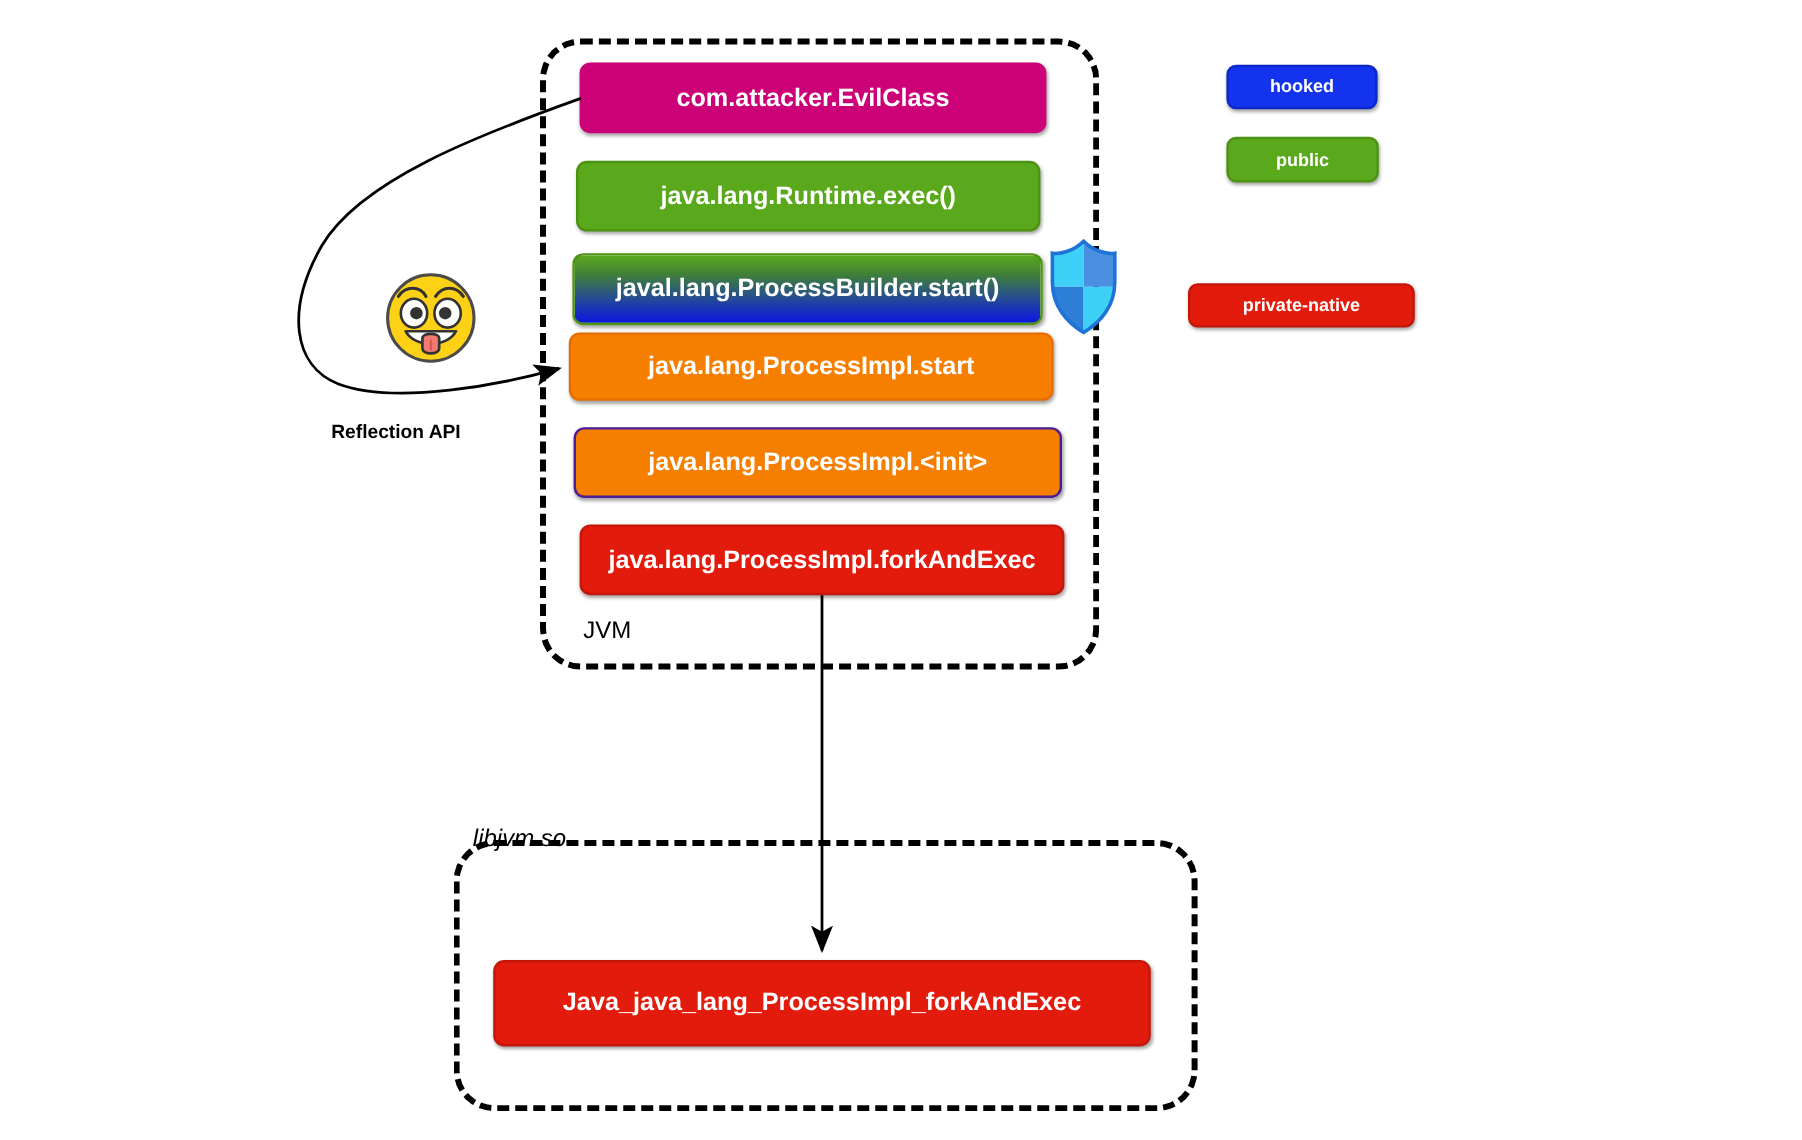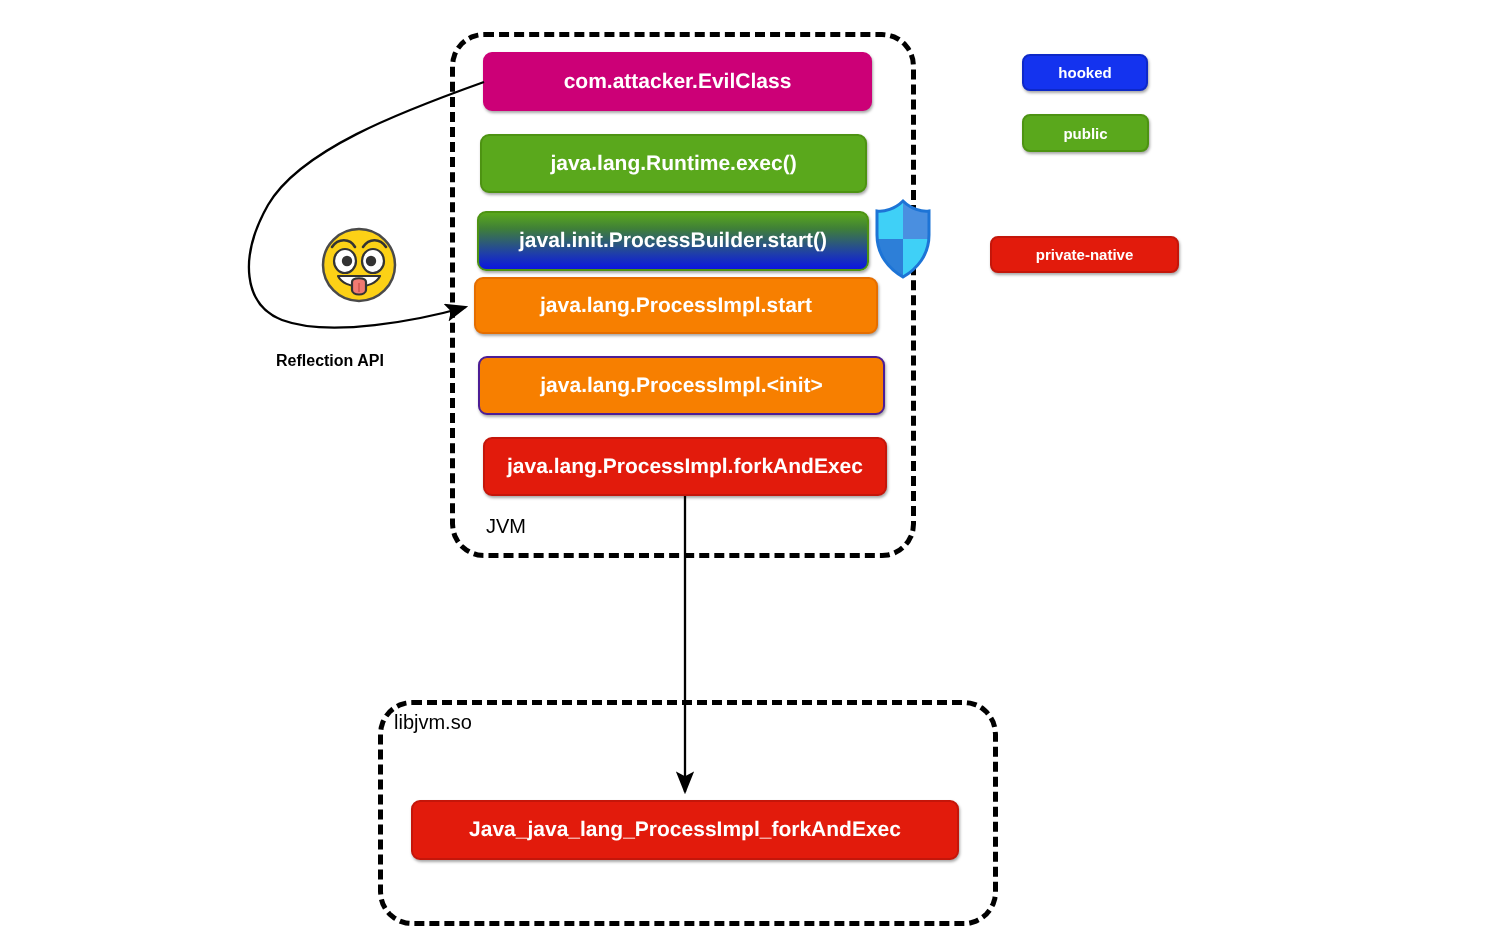--- a/index.html
+++ b/index.html
@@ -41,21 +41,21 @@
 
   .container-label {
     position: absolute;
     font-size: 20px;
     color: #000000;
     font-family: "Liberation Sans", sans-serif;
     white-space: nowrap;
     letter-spacing: 0px;
   }
   #jvm-label { left: 486px; top: 515px; }
-  #libjvm-label { left: 394px; top: 711px; }
+  #libjvm-label { left: 394px; top: 688px; font-style: italic; }
 
   
   .node {
     position: absolute;
     display: flex;
     align-items: center;
     justify-content: center;
     border-radius: 9px;
     color: #ffffff;
     font-size: 21px;
@@ -91,21 +91,21 @@
     left: 478px; top: 356px; width: 407px; height: 59px;
     background: #f77f00;
     border: 2px solid #4c1d95;
   }
   #node-processimpl-fork {
     left: 483px; top: 437px; width: 404px; height: 59px;
     background: #e21b0c;
     border: 2px solid #c4160a;
   }
   #node-native-fork {
-    left: 411px; top: 800px; width: 548px; height: 60px;
+    left: 411px; top: 800px; width: 548px; height: 72px;
     background: #e21b0c;
     border: 2px solid #c4160a;
   }
 
   
   .legend-item {
     position: absolute;
     display: flex;
     align-items: center;
     justify-content: center;
@@ -179,21 +179,21 @@
              C 238,258 244,305 282,320
              C 330,338 420,320 466,307" fill="none" stroke="#000000" stroke-width="2.3" marker-end="url(#arrowhead)"></path>
 
     <line x1="685" y1="496" x2="685" y2="792" stroke="#000000" stroke-width="2.3" marker-end="url(#arrowhead)"></line>
   </svg>
 
   <div id="node-evilclass" class="node">com.attacker.EvilClass</div>
 
   <div id="node-runtime-exec" class="node">java.lang.Runtime.exec()</div>
 
-  <div id="node-processbuilder" class="node">javal.init.ProcessBuilder.start()</div>
+  <div id="node-processbuilder" class="node">javal.lang.ProcessBuilder.start()</div>
 
   <div id="node-processimpl-start" class="node">java.lang.ProcessImpl.start</div>
 
   <div id="node-processimpl-init" class="node">java.lang.ProcessImpl.&lt;init&gt;</div>
 
   <div id="node-processimpl-fork" class="node">java.lang.ProcessImpl.forkAndExec</div>
 
   <div id="node-native-fork" class="node">Java_java_lang_ProcessImpl_forkAndExec</div>
 
   <svg id="shield-layer" viewBox="0 0 1502 950" xmlns="http://www.w3.org/2000/svg">

